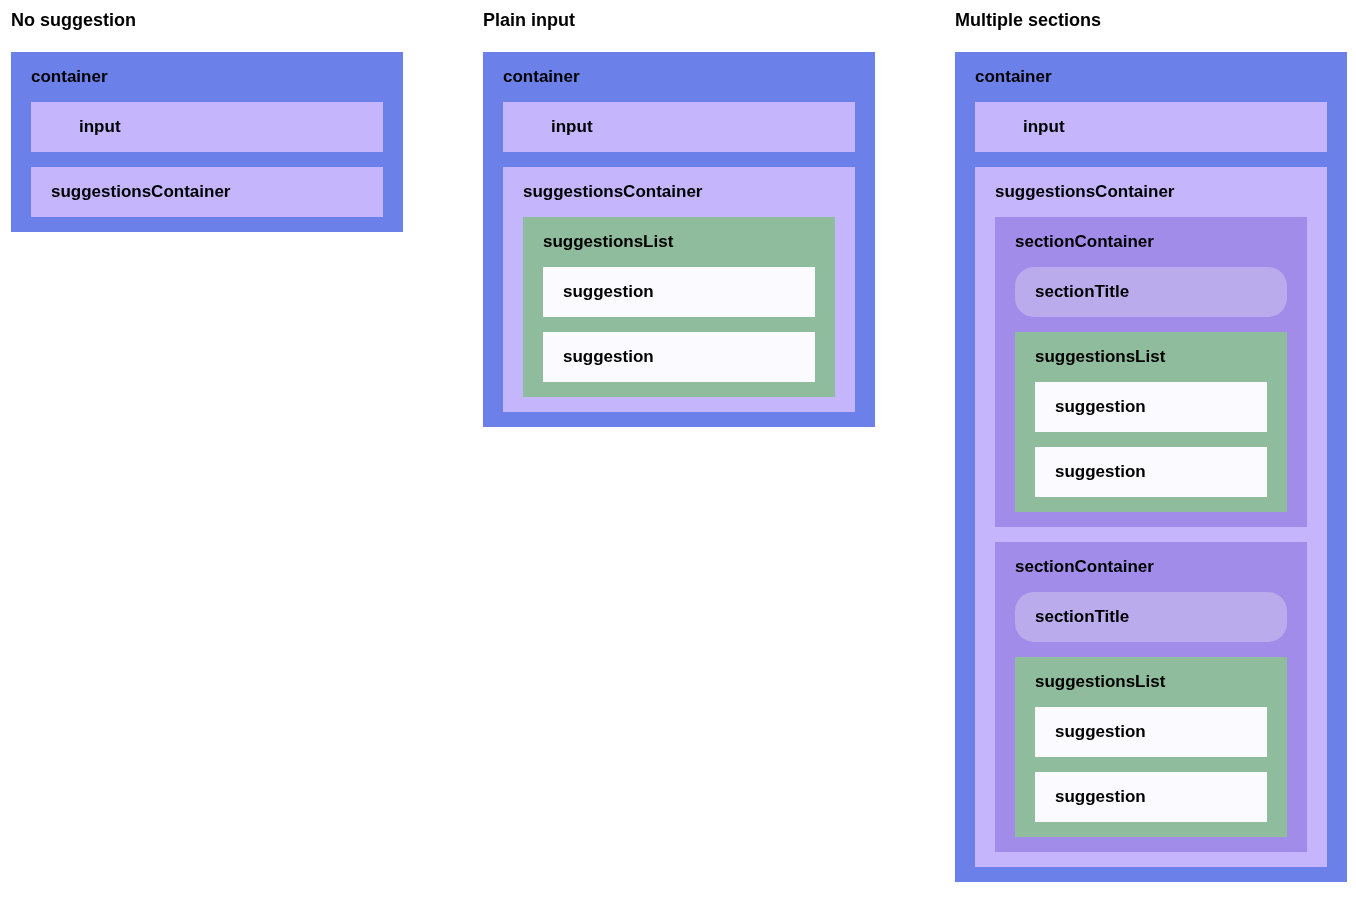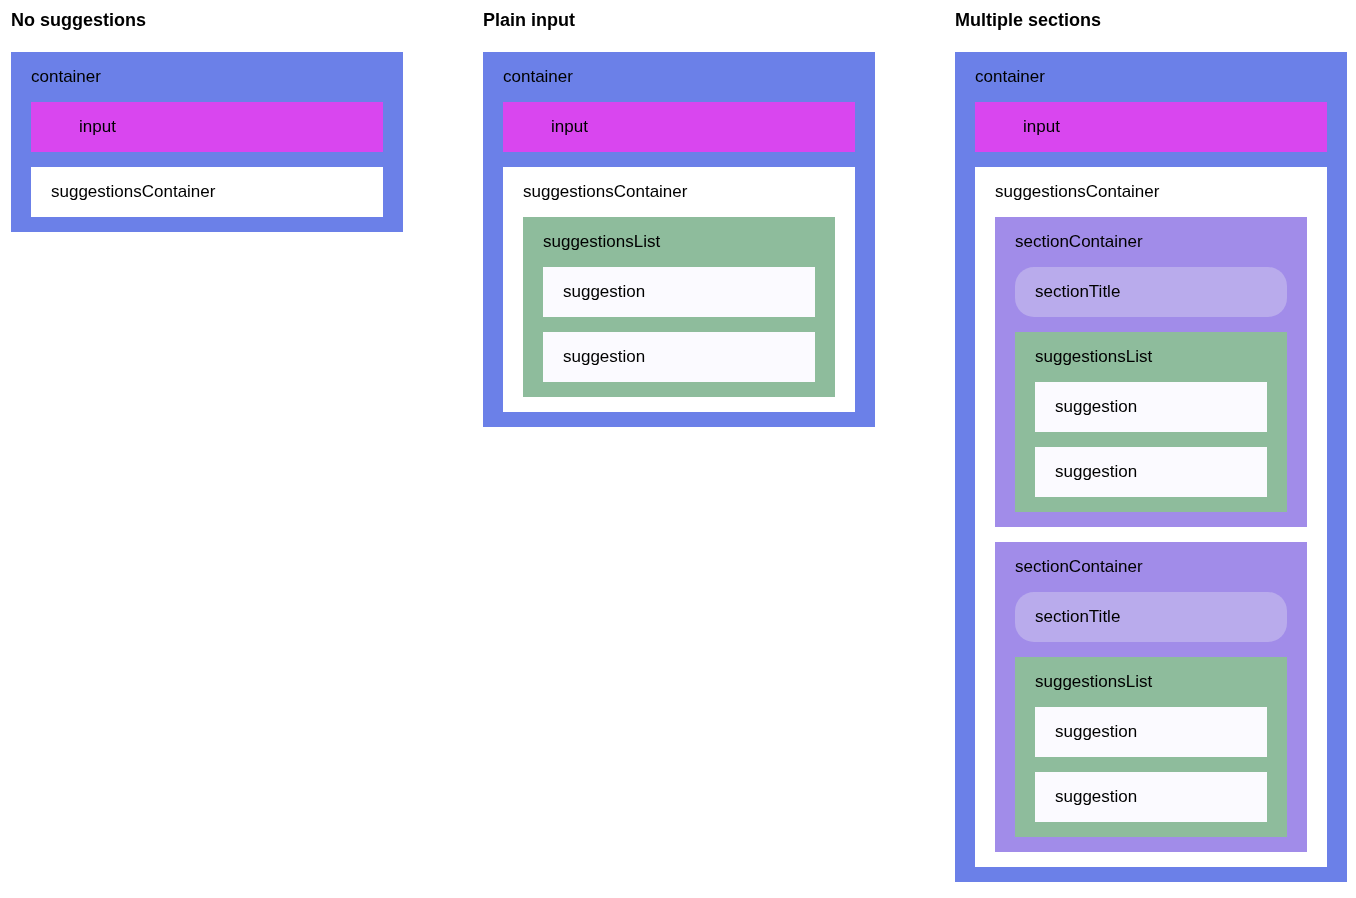--- a/index.html
+++ b/index.html
@@ -32,37 +32,37 @@
     font-weight: bold;
   }
   .box {
     padding: 15px 20px;
     box-sizing: border-box;
   }
   .box > * + * { margin-top: 15px; }
   .label {
     font-size: 17px;
     line-height: 20px;
-    font-weight: normal;
+    font-weight: bold;
   }
   .c-container     { background: #6b80e8; }
-  .c-input         { background: #d946ef; padding-left: 48px; }
-  .c-sugg-cont     { background: #ffffff; }
+  .c-input         { background: #c4b5fd; padding-left: 48px; }
+  .c-sugg-cont     { background: #c4b5fd; }
   .c-sugg-list     { background: #8ebc9c; }
   .c-suggestion    { background: #fbfaff; }
   .c-section       { background: #a18ce9; }
   .c-section-title { background: #b9abec; border-radius: 19px; }
 </style>
 </head>
 <body>
 
 <div class="row">
 
   <section class="col">
-    <h3 class="heading">No suggestions</h3>
+    <h3 class="heading">No suggestion</h3>
     <div class="box c-container">
       <div class="label">container</div>
       <div class="box c-input">
         <div class="label">input</div>
       </div>
       <div class="box c-sugg-cont">
         <div class="label">suggestionsContainer</div>
       </div>
     </div>
   </section>

